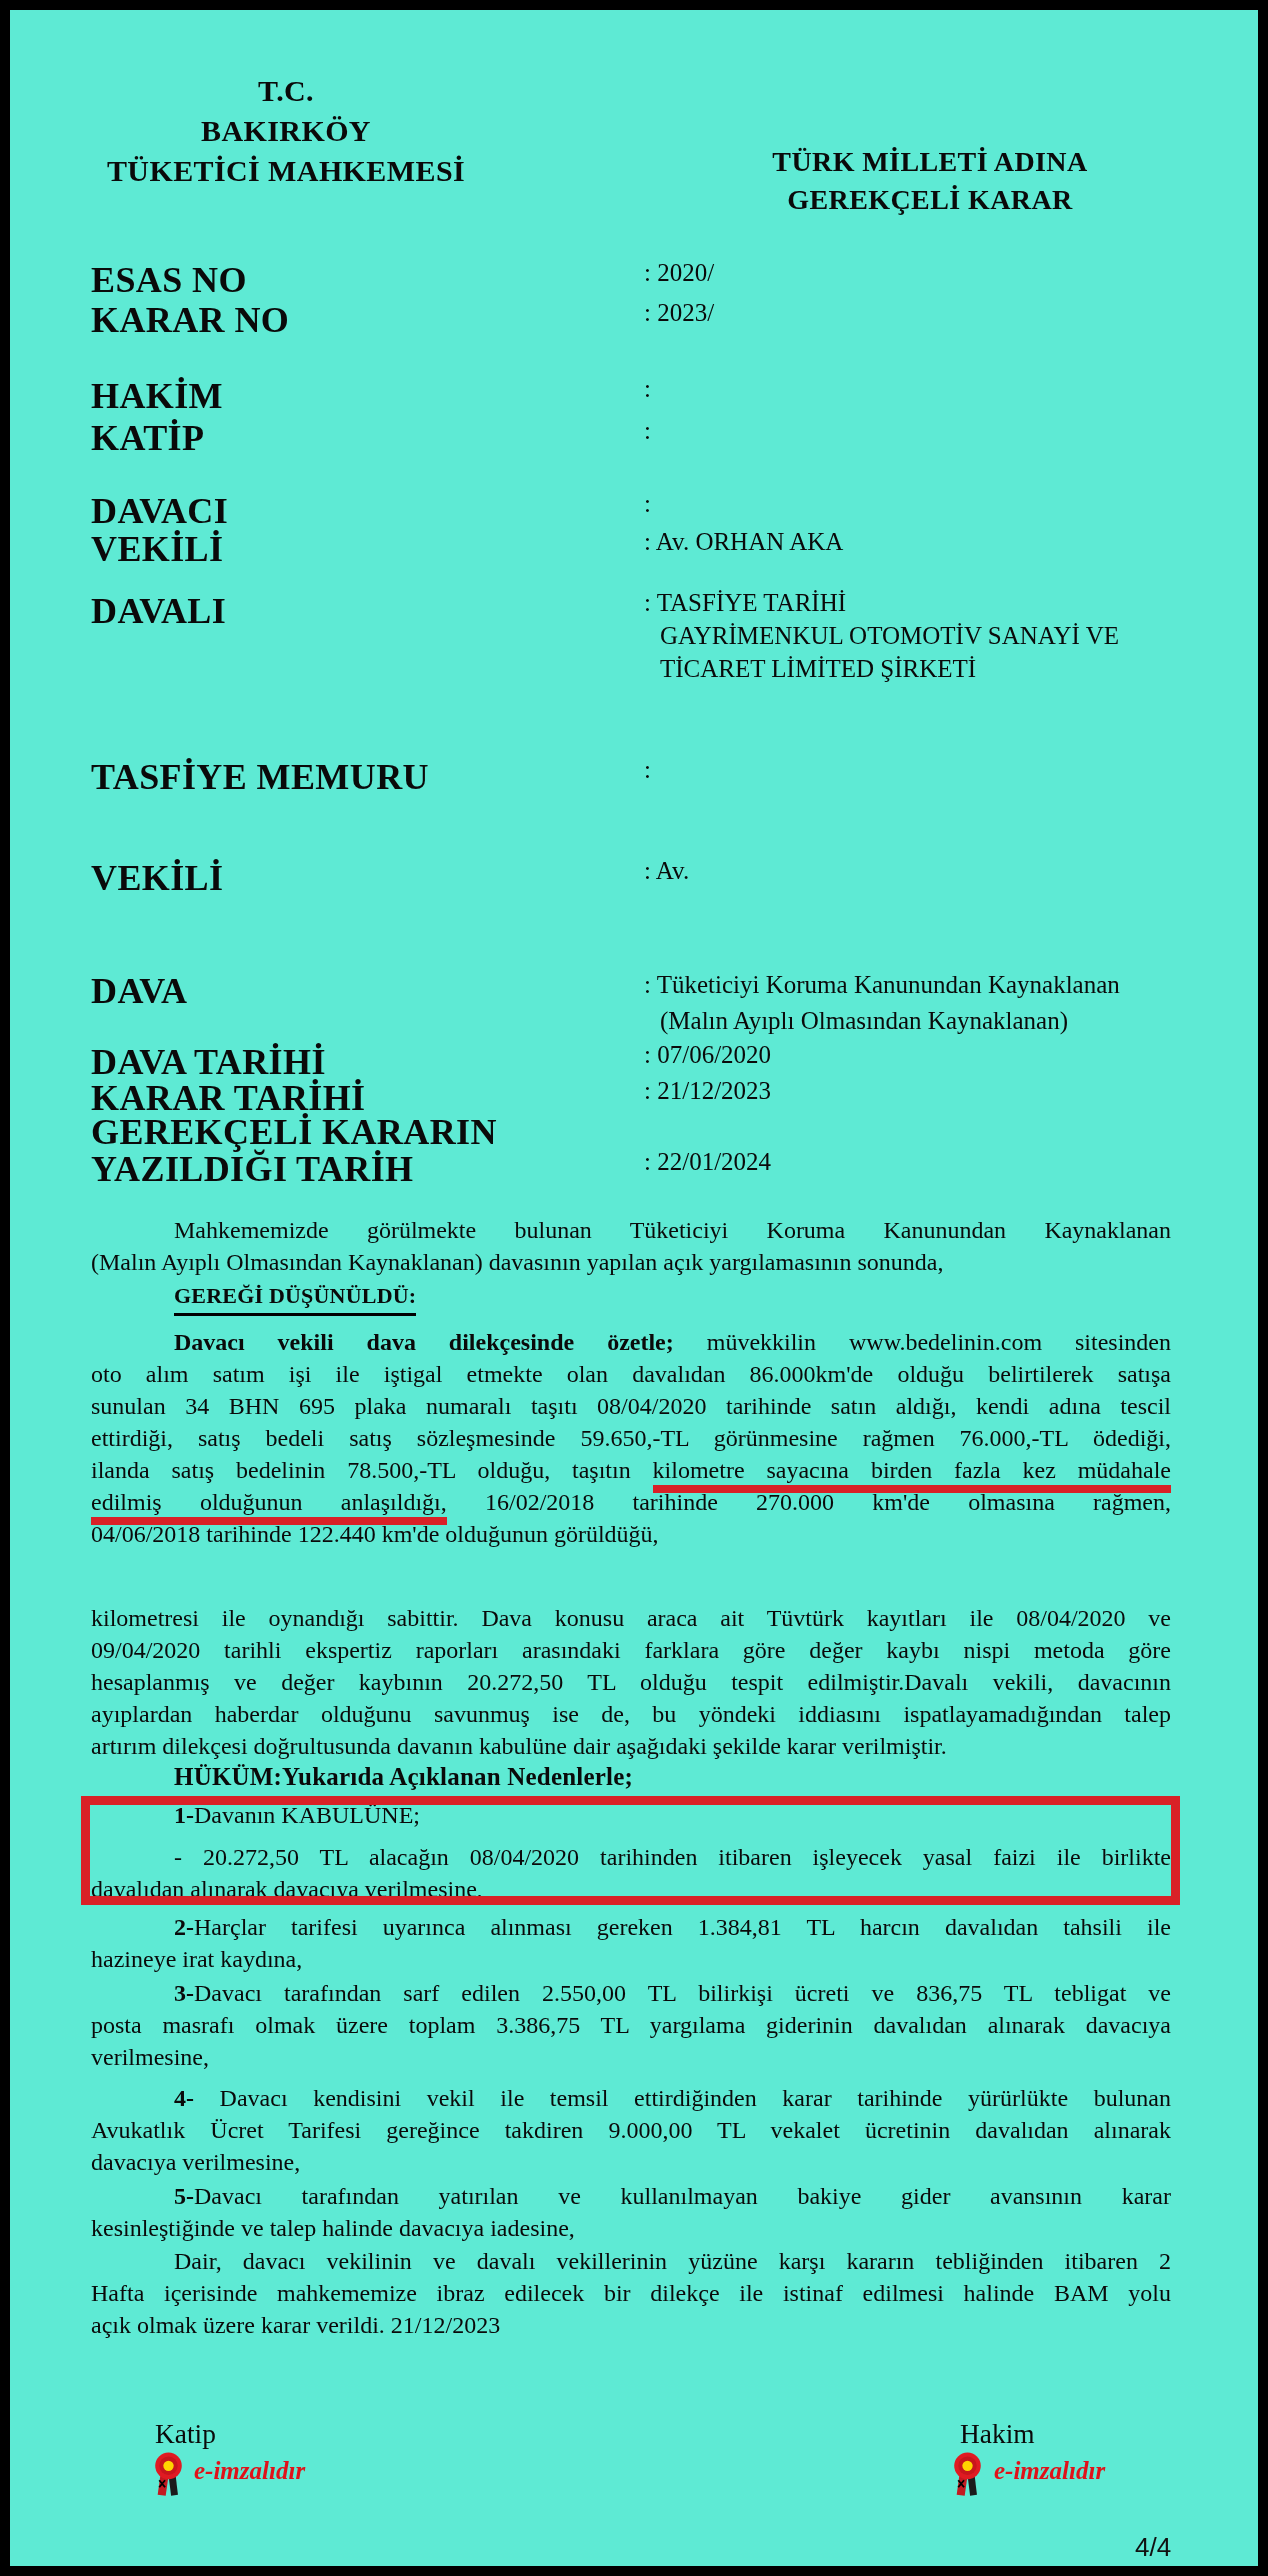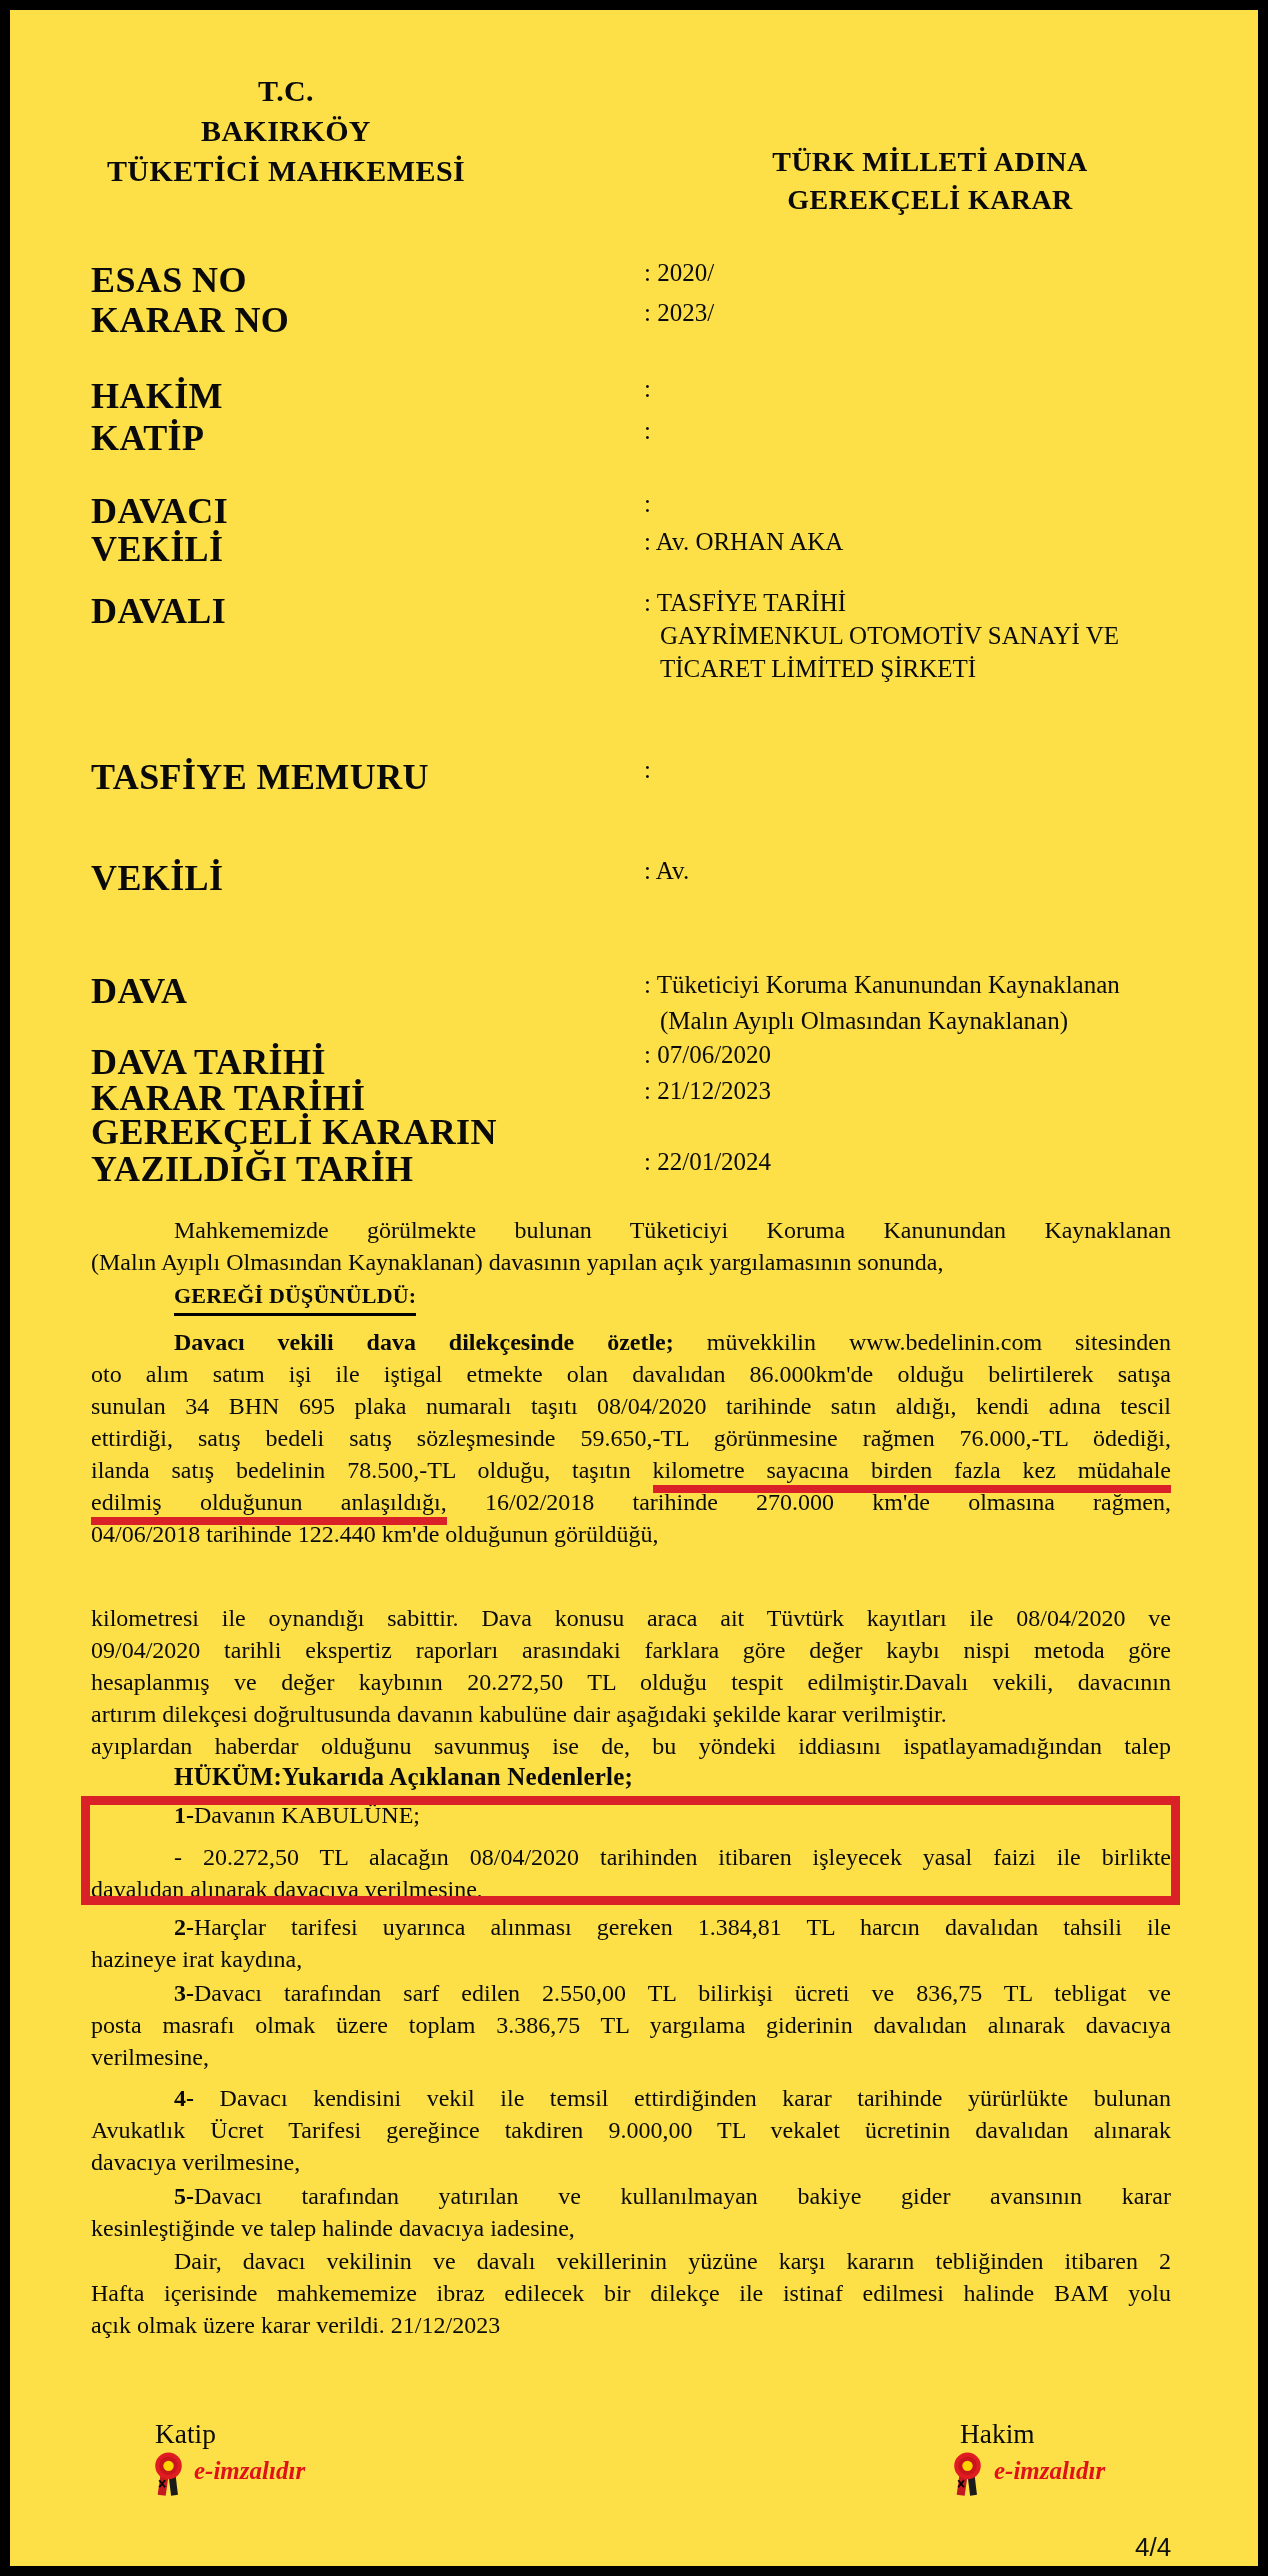--- a/index.html
+++ b/index.html
@@ -1,17 +1,17 @@
 <!DOCTYPE html>
 <html style="font-size:13.3px"><head>
 <meta charset="utf-8">
 <style>
   html,body{margin:0;padding:0;background:#ffffff;}
   .page{
-    position:relative;width:1268px;height:2576px;background:#fde047;overflow:hidden;
+    position:relative;width:1268px;height:2576px;background:#5eead4;overflow:hidden;
     font-family:"Liberation Serif", serif;color:#0a0a0a;
   }
   .page-border{position:absolute;inset:0;border:10.8px solid #000;pointer-events:none;z-index:40;}
   .abs{position:absolute;}
   
   .hdr{font-weight:bold;font-size:30px;line-height:40px;text-align:center;letter-spacing:0.4px;}
   .hdr-r{font-weight:bold;font-size:28px;line-height:38px;text-align:center;letter-spacing:0.4px;}
   
   .lbl{font-weight:bold;font-size:36px;letter-spacing:0.4px;white-space:nowrap;}
   .val{font-size:25px;white-space:nowrap;}
@@ -117,22 +117,22 @@
     <div class="jl">ettirdiği, satış bedeli satış sözleşmesinde 59.650,-TL görünmesine rağmen 76.000,-TL ödediği,</div>
     <div class="jl"><span>ilanda satış bedelinin 78.500,-TL olduğu, taşıtın </span><span class="redul">kilometre sayacına birden fazla kez müdahale</span></div>
     <div class="jl"><span class="redul">edilmiş olduğunun anlaşıldığı,</span><span> 16/02/2018 tarihinde 270.000 km'de olmasına rağmen,</span></div>
     <div class="jl last">04/06/2018 tarihinde 122.440 km'de olduğunun görüldüğü,</div>
   </div>
 
   <div class="abs para" style="left:91px;top:1602px;">
     <div class="jl">kilometresi ile oynandığı sabittir. Dava konusu araca ait Tüvtürk kayıtları ile 08/04/2020 ve</div>
     <div class="jl">09/04/2020 tarihli ekspertiz raporları arasındaki farklara göre değer kaybı nispi metoda göre</div>
     <div class="jl">hesaplanmış ve değer kaybının 20.272,50 TL olduğu tespit edilmiştir.Davalı vekili, davacının</div>
+    <div class="jl">ayıplardan haberdar olduğunu savunmuş ise de, bu yöndeki iddiasını ispatlayamadığından talep</div>
     <div class="jl last">artırım dilekçesi doğrultusunda davanın kabulüne dair aşağıdaki şekilde karar verilmiştir.</div>
-    <div class="jl">ayıplardan haberdar olduğunu savunmuş ise de, bu yöndeki iddiasını ispatlayamadığından talep</div>
   </div>
 
   <div class="abs hukum" style="left:174px;top:1763px;">HÜKÜM:Yukarıda Açıklanan Nedenlerle;</div>
 
   <div class="abs red-rect" style="left:81px;top:1796px;width:1081px;height:91px;"></div>
 
   <div class="abs para" style="left:91px;top:1799px;">
     <div class="jl last ind"><span class="b">1-</span><span>Davanın KABULÜNE;</span></div>
   </div>
   <div class="abs para" style="left:91px;top:1841px;">

